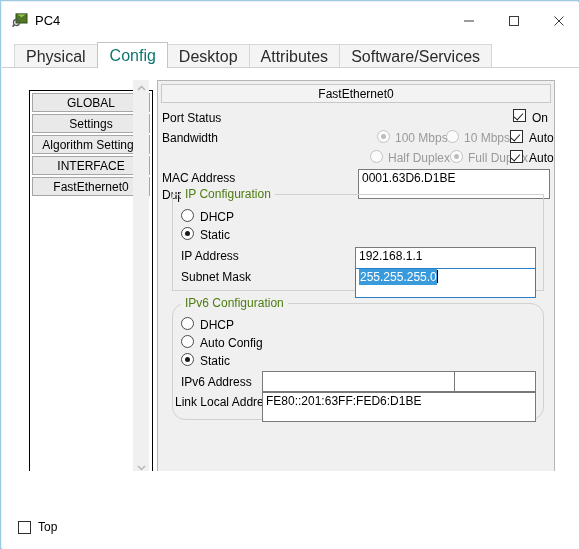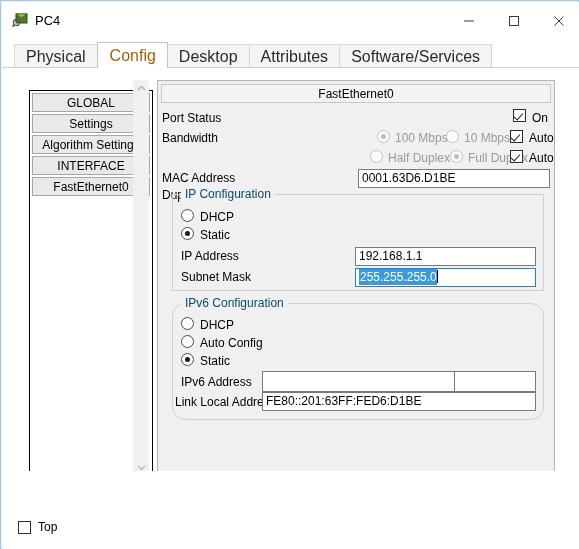--- a/index.html
+++ b/index.html
@@ -91,21 +91,21 @@
     position: relative;
     margin-right: -1px;
     cursor: default;
   }
   .tab.active {
     background: #ffffff;
     height: 26px;
     line-height: 26px;
     border-color: #c4c4c4;
     z-index: 3;
-    color: #a16207;
+    color: #0f766e;
     padding-left: 12px;
   }
 
   
   .content {
     position: absolute;
     left: 1px; top: 66px;
     width: 577px;
     height: 481px;
     background: #ffffff;
@@ -229,21 +229,21 @@
     border-radius: 50%;
     background: #1b1b1b;
   }
   .rb.dim { border-color: #c2c2c2; background: #fbfbfb; }
   .rb.dim.sel::after { background: #bdbdbd; }
 
   
   .tf {
     position: absolute;
     box-sizing: border-box;
-    height: 19px;
+    height: 30px;
     line-height: 17px;
     border: 1px solid #7a7a7a;
     background: #ffffff;
     font-family: "Liberation Sans", sans-serif;
     font-size: 12px;
     color: #000;
     padding: 0 3px;
     white-space: nowrap;
     overflow: hidden;
   }
@@ -267,21 +267,21 @@
     box-sizing: border-box;
     border: 1px solid #d0d0d0;
     background: transparent;
   }
   .group-title {
     position: absolute;
     top: -8px; left: 8px;
     padding: 0 4px;
     background: #f0f0f0;
     font-size: 12px;
-    color: #0c4a6e;
+    color: #4d7c0f;
     white-space: nowrap;
   }
 
   
   .bottom-bar {
     position: absolute;
     left: 1px; top: 470px;
     width: 577px;
     height: 77px;
     background: #ffffff;

